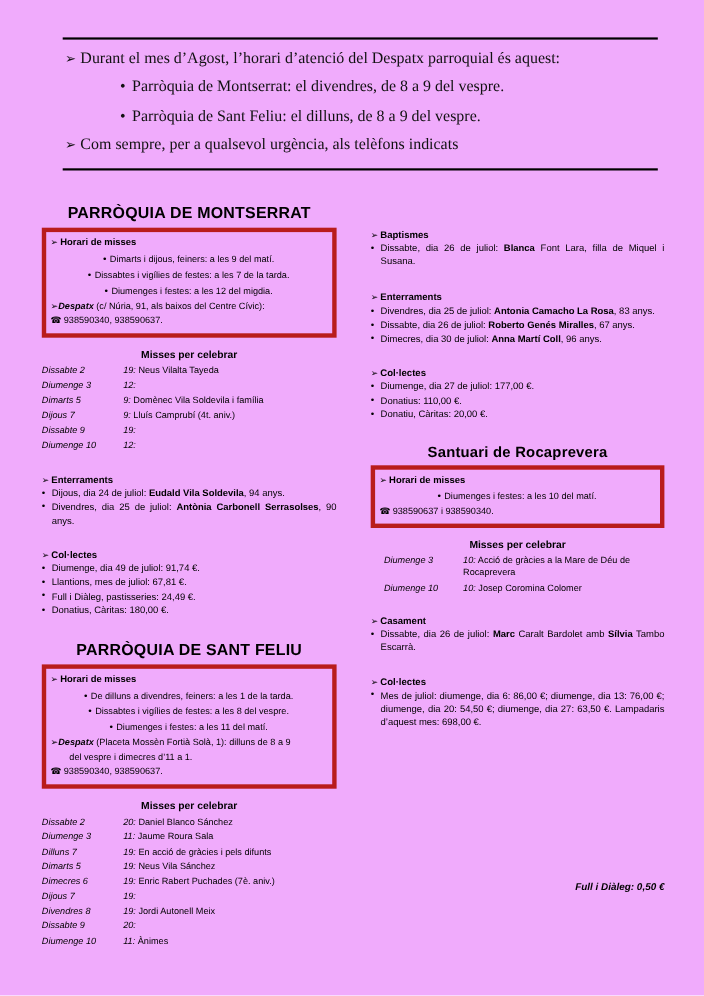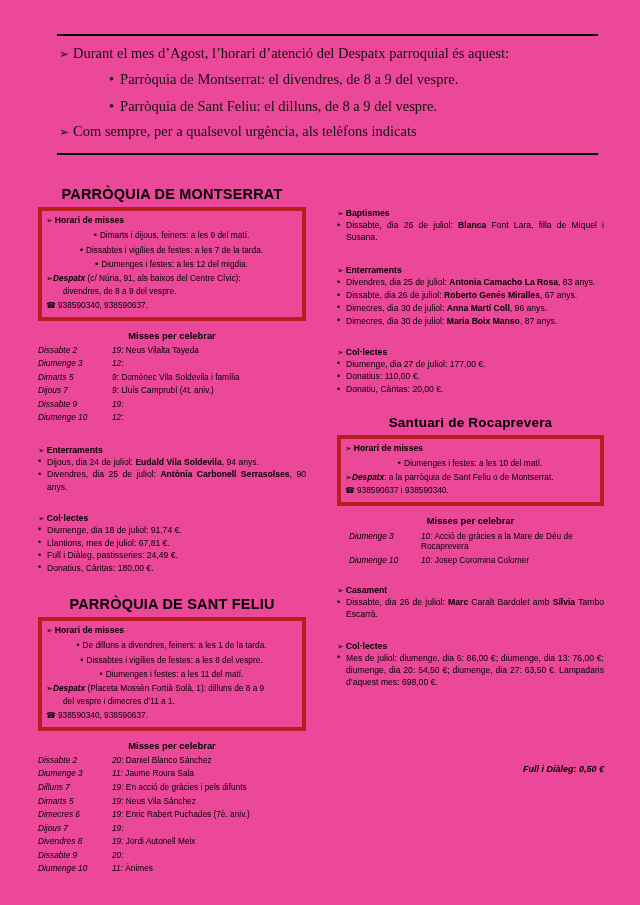--- a/index.html
+++ b/index.html
@@ -4,21 +4,21 @@
 <style>
   html, body {
     margin: 0;
     padding: 0;
     background: #ffffff;
   }
   .page {
     position: relative;
     width: 640px;
     height: 905px;
-    background: #ec4899;
+    background: #f0abfc;
     font-family: "Liberation Sans", sans-serif;
     color: #000000;
     overflow: hidden;
   }
 
   
   .notice {
     position: absolute;
     left: 57px;
     top: 34px;
@@ -193,21 +193,21 @@
     top: -0.5px;
     font-size: 9px;
   }
   ul.sec-list.simple li {
     text-align: left;
   }
 
   .footer-price {
     position: absolute;
     left: 337px;
-    top: 764px;
+    top: 801px;
     width: 267px;
     text-align: right;
     font-size: 9px;
     font-weight: bold;
     font-style: italic;
   }
 </style>
 </head>
 <body>
 
@@ -244,21 +244,20 @@
         <span class="bullet">•</span><span>Dimarts i dijous, feiners: a les 9 del matí.</span>
       </div>
       <div class="sb-item">
         <span class="bullet">•</span><span>Dissabtes i vigílies de festes: a les 7 de la tarda.</span>
       </div>
       <div class="sb-item">
         <span class="bullet">•</span><span>Diumenges i festes: a les 12 del migdia.</span>
       </div>
       <div class="sb-desp">
         <span class="arrow">➢</span><b><i>Despatx</i></b><span> (c/ Núria, 91, als baixos del Centre Cívic):</span>
-        <span class="cont">divendres, de 8 a 9 del vespre.</span>
       </div>
       <div class="sb-phone">
         <span class="tel">☎</span><span>938590340, 938590637.</span>
       </div>
     </div>
 
     <div class="masses-title">Misses per celebrar</div>
     <table class="masses">
       <tbody>
           <tr>
@@ -296,21 +295,21 @@
         <li><span>Dijous, dia 24 de juliol: </span><b>Eudald Vila Soldevila</b><span>, 94 anys.</span></li>
         <li><span>Divendres, dia 25 de juliol: </span><b>Antònia Carbonell Serrasolses</b><span>, 90 anys.</span></li>
       </ul>
     </div>
 
     <div class="section">
       <div class="sec-head">
         <span class="arrow">➢</span><span>Col·lectes</span>
       </div>
       <ul class="sec-list simple">
-        <li>Diumenge, dia 18 de juliol: 91,74 €.</li>
+        <li>Diumenge, dia 49 de juliol: 91,74 €.</li>
         <li>Llantions, mes de juliol: 67,81 €.</li>
         <li>Full i Diàleg, pastisseries: 24,49 €.</li>
         <li>Donatius, Càritas: 180,00 €.</li>
       </ul>
     </div>
 
     <div class="parish-title" style="margin-top:22px;">PARRÒQUIA DE SANT FELIU</div>
 
     <div class="schedule-box">
       <div class="sb-head">
@@ -390,21 +389,20 @@
     </div>
 
     <div class="section" style="margin-top:22px;">
       <div class="sec-head">
         <span class="arrow">➢</span><span>Enterraments</span>
       </div>
       <ul class="sec-list">
         <li><span>Divendres, dia 25 de juliol: </span><b>Antonia Camacho La Rosa</b><span>, 83 anys.</span></li>
         <li><span>Dissabte, dia 26 de juliol: </span><b>Roberto Genés Miralles</b><span>, 67 anys.</span></li>
         <li><span>Dimecres, dia 30 de juliol: </span><b>Anna Martí Coll</b><span>, 96 anys.</span></li>
-        <li><span>Dimecres, dia 30 de juliol: </span><b>Maria Boix Manso</b><span>, 87 anys.</span></li>
       </ul>
     </div>
 
     <div class="section" style="margin-top:20px;">
       <div class="sec-head">
         <span class="arrow">➢</span><span>Col·lectes</span>
       </div>
       <ul class="sec-list simple">
         <li>Diumenge, dia 27 de juliol: 177,00 €.</li>
         <li>Donatius: 110,00 €.</li>
@@ -413,23 +411,20 @@
     </div>
 
     <div class="parish-title sanctuary" style="margin-top:20px;">Santuari de Rocaprevera</div>
 
     <div class="schedule-box">
       <div class="sb-head">
         <span class="arrow">➢</span><span>Horari de misses</span>
       </div>
       <div class="sb-item">
         <span class="bullet">•</span><span>Diumenges i festes: a les 10 del matí.</span>
-      </div>
-      <div class="sb-desp">
-        <span class="arrow">➢</span><b><i>Despatx</i></b><span>: a la parròquia de Sant Feliu o de Montserrat.</span>
       </div>
       <div class="sb-phone">
         <span class="tel">☎</span><span>938590637 i 938590340.</span>
       </div>
     </div>
 
     <div class="masses-title">Misses per celebrar</div>
     <table class="masses">
       <tbody>
           <tr>

